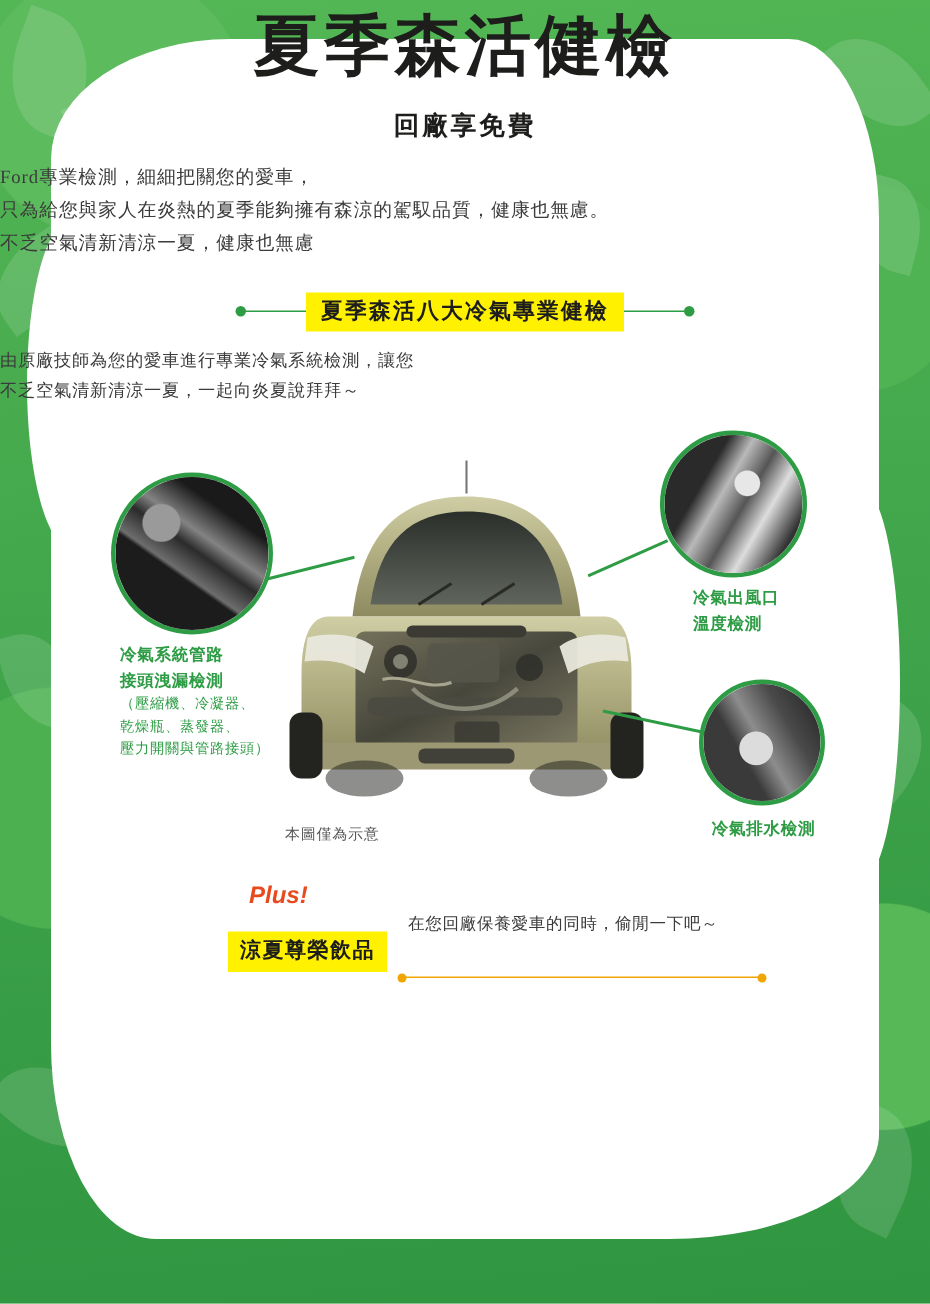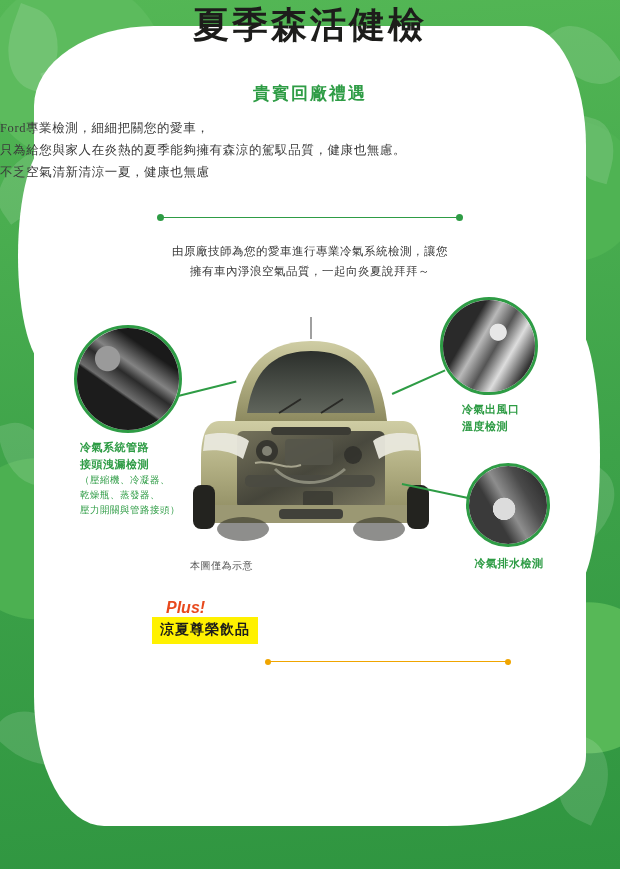--- a/index.html
+++ b/index.html
@@ -74,21 +74,21 @@
     font-family: "Liberation Serif", serif;
     font-weight: bold;
     font-style: italic;
     font-size: 23px;
     letter-spacing: 0.5px;
     margin-top: 66px;
   }
   .main-title {
     text-align: center;
     color: #1d1d1b;
-    font-size: 36px;
+    font-size: 44px;
     font-weight: bold;
     letter-spacing: 3px;
     margin-top: 1px;
     font-family: "Liberation Serif", serif;
   }
   .sub-title {
     text-align: center;
     color: #1d1d1b;
     font-size: 17px;
     font-weight: bold;
@@ -146,21 +146,21 @@
     background: #fff100;
     color: #1d1d1b;
     font-size: 14.5px;
     font-weight: bold;
     letter-spacing: 1.5px;
     padding: 3px 10px 4px;
     font-family: "Liberation Serif", serif;
   }
 
   .band-desc {
-    text-align: center;
+    text-align: left;
     color: #3b3b3b;
     font-size: 11.5px;
     line-height: 20px;
     margin-top: 10px;
     letter-spacing: 0.5px;
     font-family: "Liberation Serif", serif;
   }
 
   
   .car-area {
@@ -247,21 +247,21 @@
     position: absolute;
     left: 166px; top: 0;
     color: #e8491d;
     font-family: Liberation Sans, sans-serif;
     font-style: italic;
     font-weight: bold;
     font-size: 16px;
   }
   .drink-band {
     position: absolute;
-    left: 152px; top: 18px;
+    left: 152px; top: 32px;
     background: #fff100;
     color: #1d1d1b;
     font-size: 14px;
     font-weight: bold;
     letter-spacing: 1px;
     padding: 4px 8px 5px;
     font-family: "Liberation Serif", serif;
   }
   .drink-text {
     position: absolute;
@@ -305,36 +305,37 @@
 <div class="leaf" style="left:556px;top:740px;width:54px;height:78px;transform:rotate(25deg);"></div>
 <div class="leaf dark" style="left:486px;top:78px;width:44px;height:62px;transform:rotate(-20deg);"></div>
 <div class="leaf dark" style="left:46px;top:388px;width:40px;height:58px;transform:rotate(30deg);"></div>
 <div class="leaf dark" style="left:518px;top:348px;width:46px;height:64px;transform:rotate(-40deg);"></div>
 
 <div class="card"></div>
 
 <div class="content">
 
   <div class="main-title">夏季森活健檢</div>
-
-  <div class="section-title">貴賓回廠禮遇</div>
+  <div class="sub-title">回廠享免費</div>
+
 
   <div class="lead">
     <div>Ford專業檢測，細細把關您的愛車，</div>
     <div>只為給您與家人在炎熱的夏季能夠擁有森涼的駕馭品質，健康也無慮。</div>
     <div>不乏空氣清新清涼一夏，健康也無慮</div>
   </div>
 
   <div class="band-wrap">
     <div class="band-line"></div>
+    <span class="band">夏季森活八大冷氣專業健檢</span>
   </div>
 
   <div class="band-desc">
     <div>由原廠技師為您的愛車進行專業冷氣系統檢測，讓您</div>
-    <div>擁有車內淨浪空氣品質，一起向炎夏說拜拜～</div>
+    <div>不乏空氣清新清涼一夏，一起向炎夏說拜拜～</div>
   </div>
 
   <div class="car-area">
 
     <svg class="car" viewBox="0 0 272 240">
       <defs>
         <linearGradient id="bodyg" x1="0" y1="0" x2="0" y2="1">
           <stop offset="0%" stop-color="#cfcda4"></stop>
           <stop offset="45%" stop-color="#b3b084"></stop>
           <stop offset="100%" stop-color="#8d8a60"></stop>
@@ -415,17 +416,18 @@
       <div>冷氣排水檢測</div>
     </div>
 
     <div class="note">本圖僅為示意</div>
   </div>
 
   <div class="plus-area">
     <div class="plus-word">Plus!</div>
     <div class="drink-band">涼夏尊榮飲品</div>
     <div class="drink-text">
+      <div>在您回廠保養愛車的同時，偷閒一下吧～</div>
     </div>
     <div class="drink-rule"></div>
   </div>
 
 </div>
 
 </body></html>

